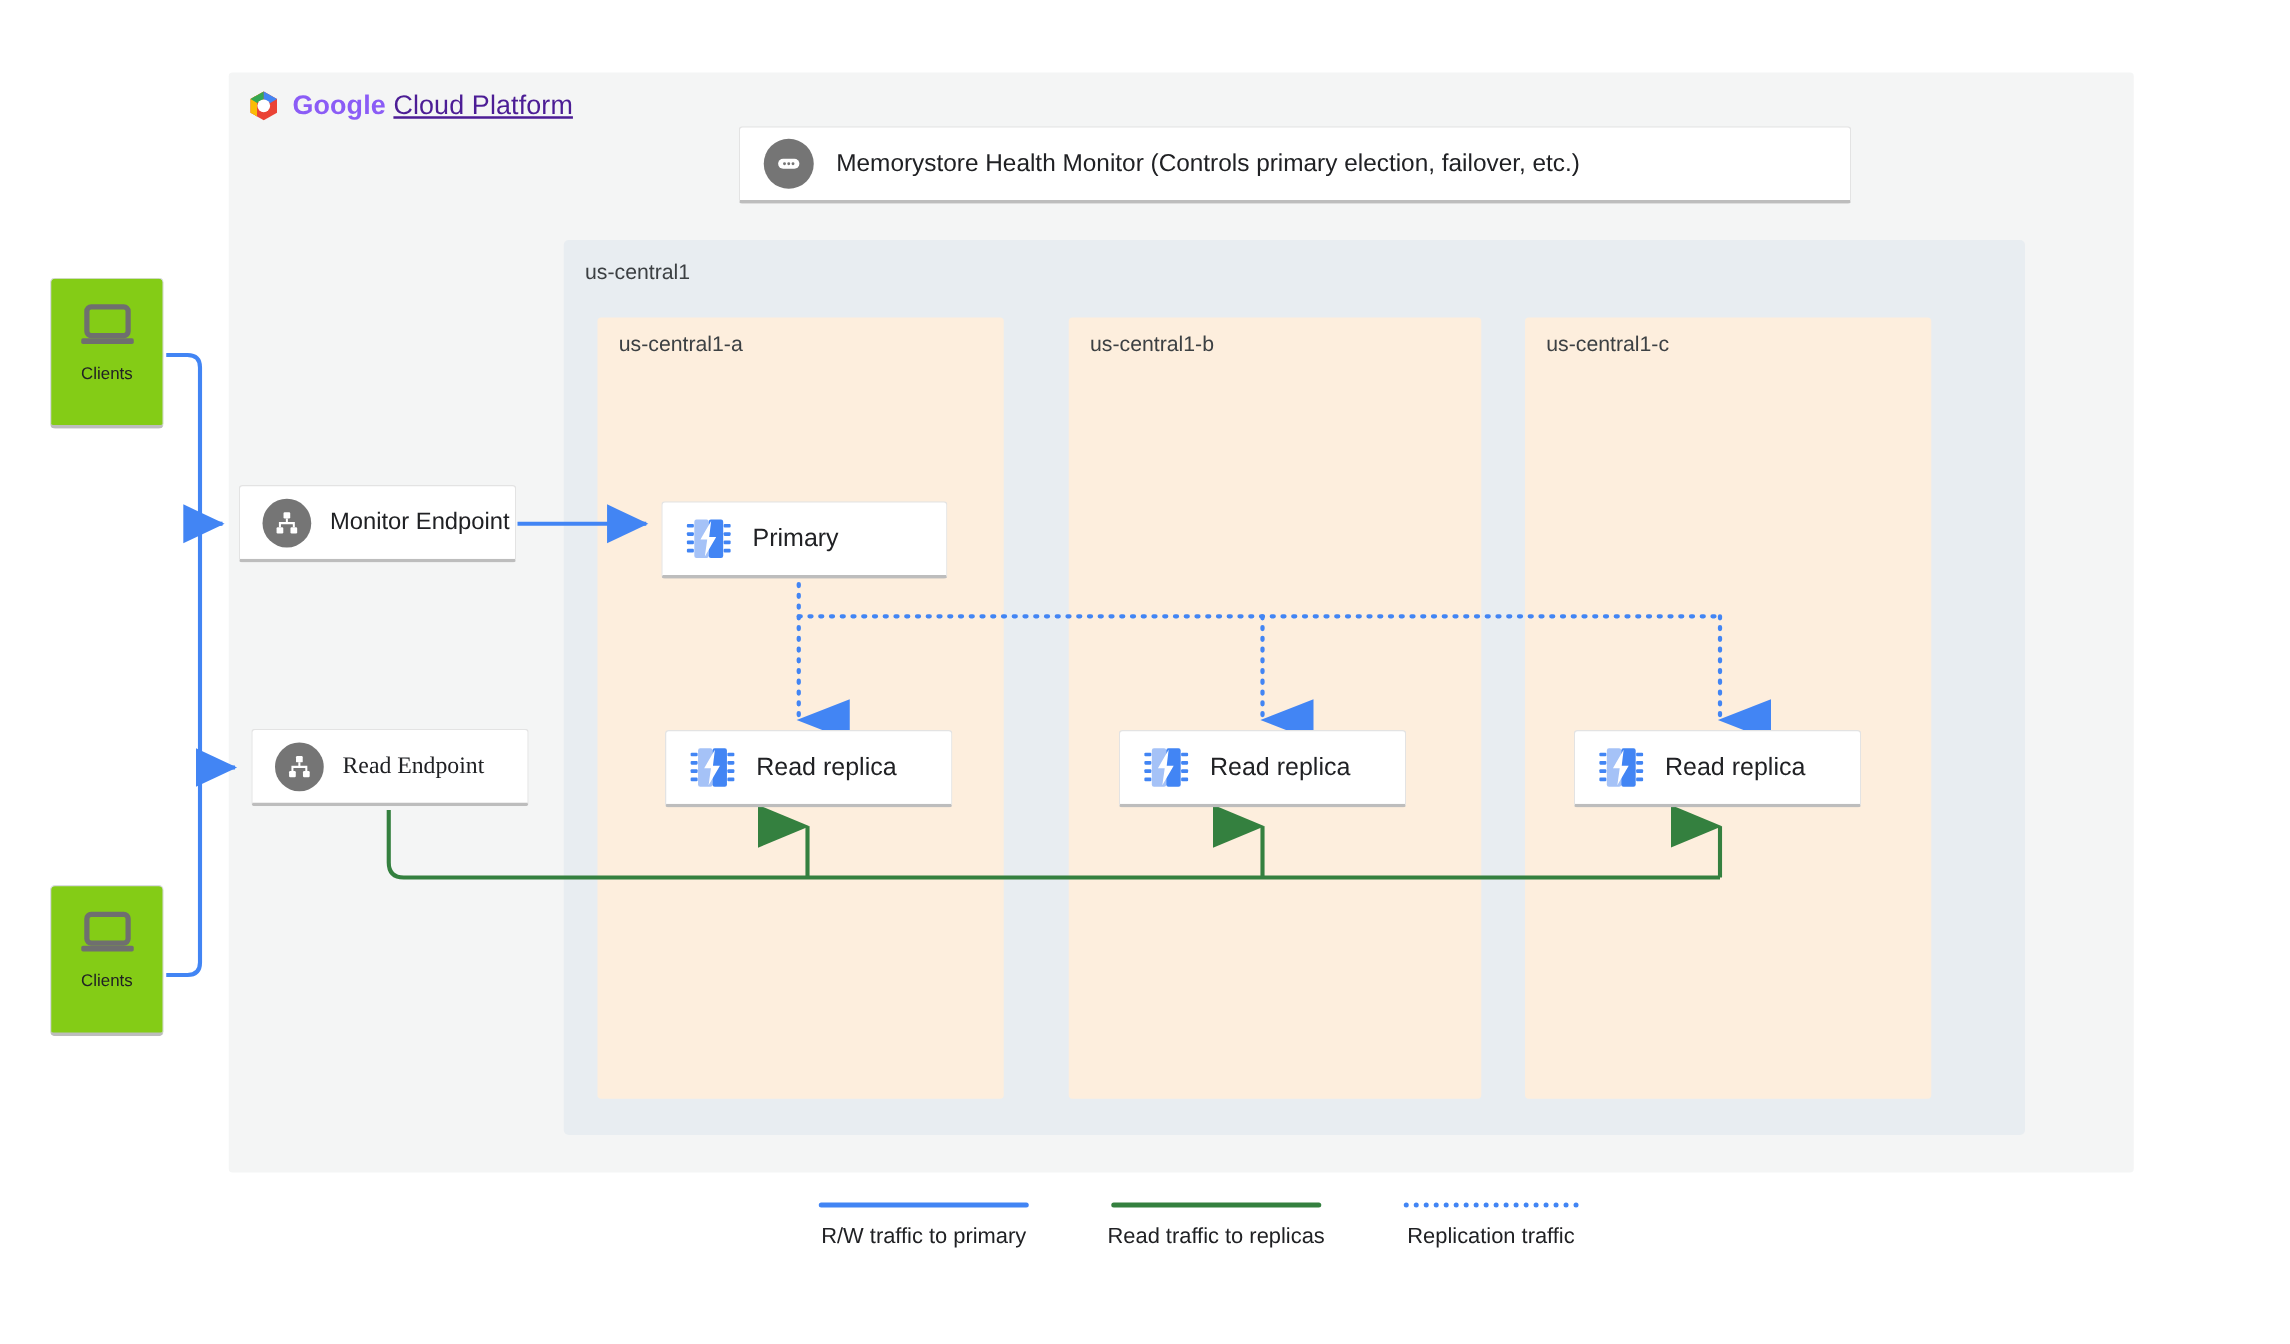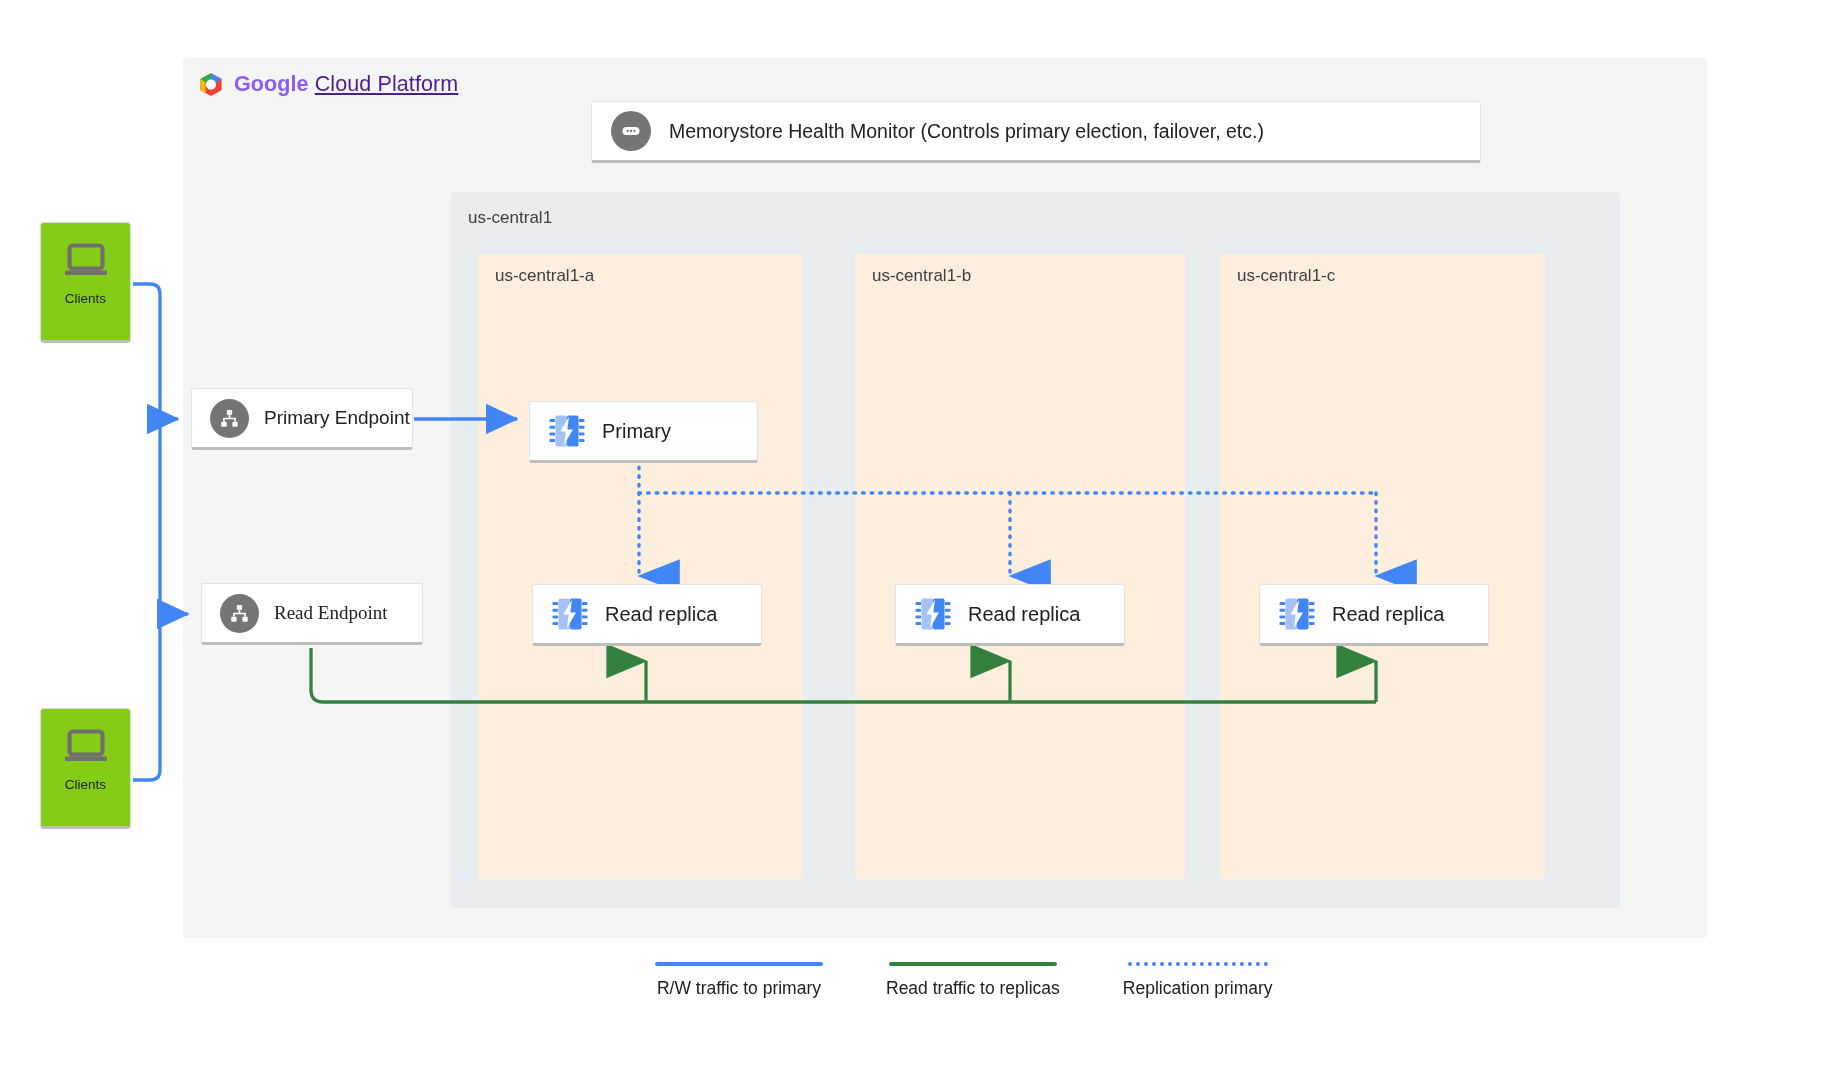--- a/index.html
+++ b/index.html
@@ -167,21 +167,21 @@
 
   <div class="card endpoint ep-primary">
     <div class="circ-ico ep-circ">
       <svg width="23" height="23" viewBox="0 0 24 24">
         <rect x="9.2" y="3" width="5.6" height="5.2" rx="1" fill="#ffffff"></rect>
         <rect x="3.4" y="15.4" width="5.6" height="5.2" rx="1" fill="#ffffff"></rect>
         <rect x="15" y="15.4" width="5.6" height="5.2" rx="1" fill="#ffffff"></rect>
         <path d="M12 8.2 L12 12 M6.2 15.4 L6.2 12 L17.8 12 L17.8 15.4" stroke="#ffffff" stroke-width="1.7" fill="none"></path>
       </svg>
     </div>
-    <span class="card-label">Primary Endpoint</span>
+    <span class="card-label">Monitor Endpoint</span>
   </div>
 
   <div class="card endpoint ep-read">
     <div class="circ-ico ep-circ">
       <svg width="23" height="23" viewBox="0 0 24 24">
         <rect x="9.2" y="3" width="5.6" height="5.2" rx="1" fill="#ffffff"></rect>
         <rect x="3.4" y="15.4" width="5.6" height="5.2" rx="1" fill="#ffffff"></rect>
         <rect x="15" y="15.4" width="5.6" height="5.2" rx="1" fill="#ffffff"></rect>
         <path d="M12 8.2 L12 12 M6.2 15.4 L6.2 12 L17.8 12 L17.8 15.4" stroke="#ffffff" stroke-width="1.7" fill="none"></path>
       </svg>
@@ -261,17 +261,17 @@
     <div class="leg-item">
       <div class="leg-swatch" style="background:#4285f4"></div>
       <div class="leg-text">R/W traffic to primary</div>
     </div>
     <div class="leg-item">
       <div class="leg-swatch" style="background:#34803f"></div>
       <div class="leg-text">Read traffic to replicas</div>
     </div>
     <div class="leg-item">
       <div class="leg-swatch dotted"></div>
-      <div class="leg-text">Replication primary</div>
+      <div class="leg-text">Replication traffic</div>
     </div>
   </div>
 
 </div>
 
 </body></html>

